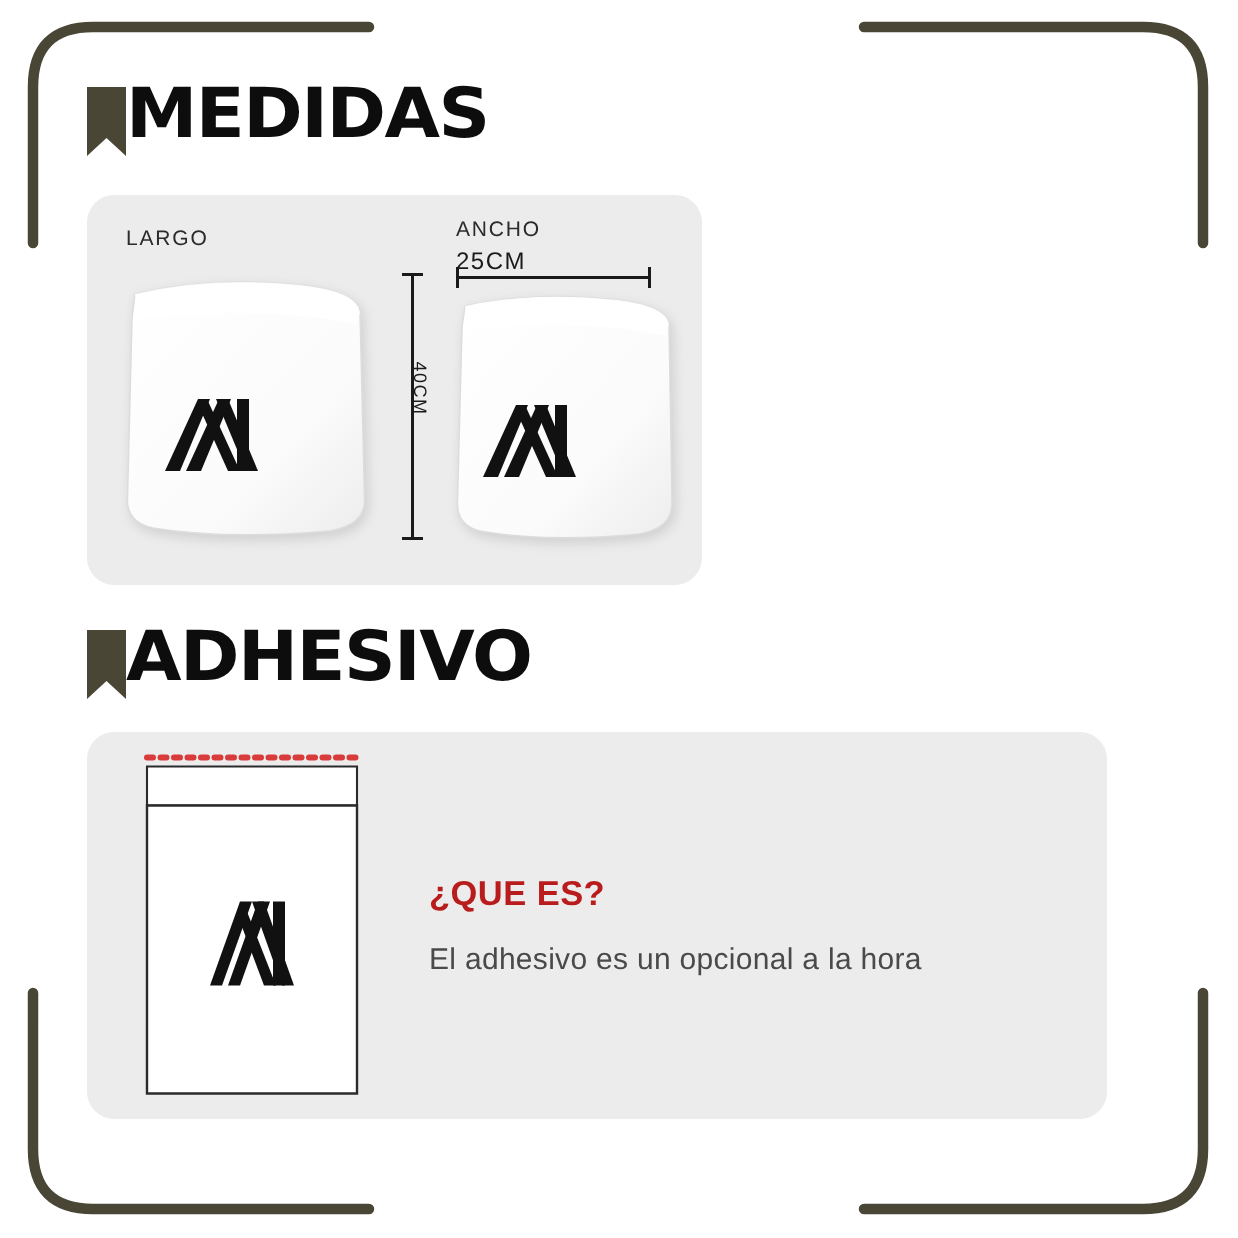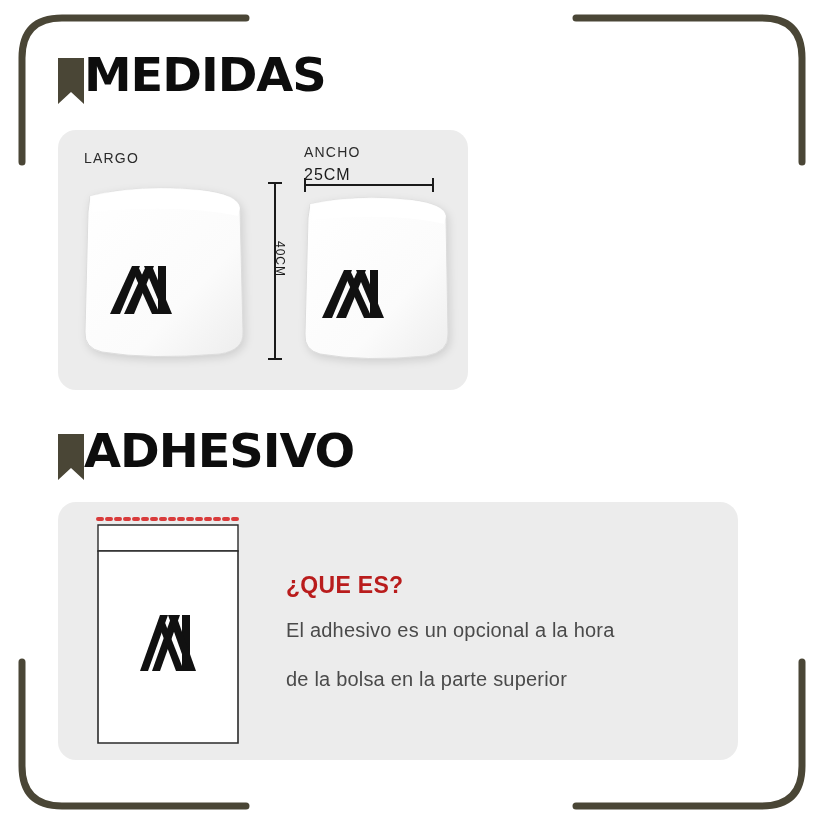--- a/index.html
+++ b/index.html
@@ -158,21 +158,21 @@
   .dim-horiz .cap-r { right: 0; }
   .dim-horiz .val {
     position: absolute;
     left: 0;
     top: -6px;
     font-size: 16px;
     letter-spacing: 1px;
     color: #1a1a1a;
   }
 
-  #adhesivo-head { margin-top: 38px; }
+  #adhesivo-head { margin-top: 24px; }
 
   #adhesivo-card {
     margin-top: 22px;
     width: 680px;
     height: 258px;
     padding: 0;
     position: relative;
     display: flex;
     align-items: center;
   }
@@ -328,19 +328,18 @@
             <path d="M74 104 L96 160 L88 160 L70 112 Z" fill="#111111"></path>
             <path d="M94 104 L102 104 L102 160 L94 160 Z" fill="#111111"></path>
             <path d="M80 104 L88 104 L108 160 L100 160 Z" fill="#111111"></path>
           </g>
         </svg>
       </div>
 
       <div class="adh-text">
         <h2 class="adh-title">¿QUE ES?</h2>
         <p class="adh-line">El adhesivo es un opcional a la hora</p>
-        <p class="adh-line">de la bolsa en la parte superior</p>
       </div>
 
     </div>
 
   </div>
 </div>
 
 </body></html>

